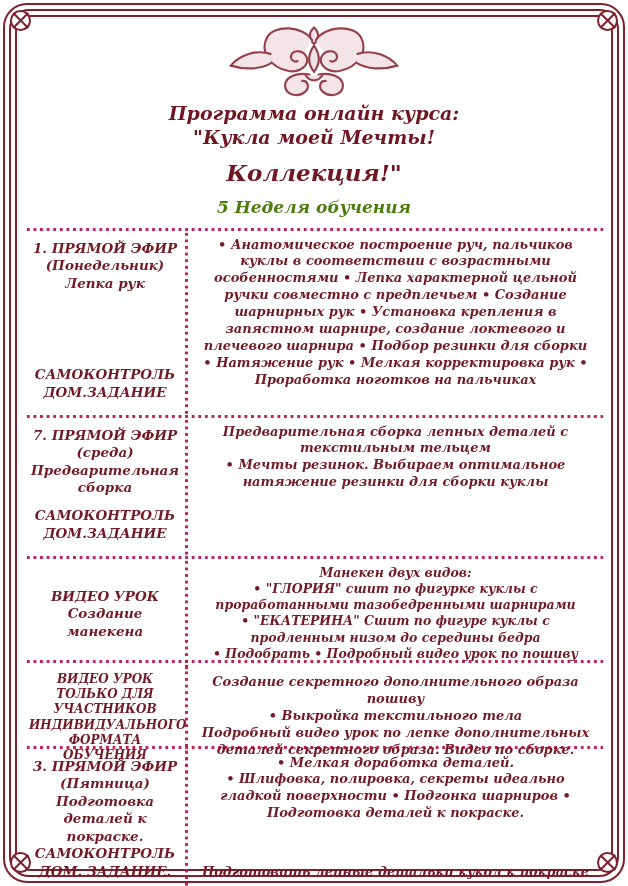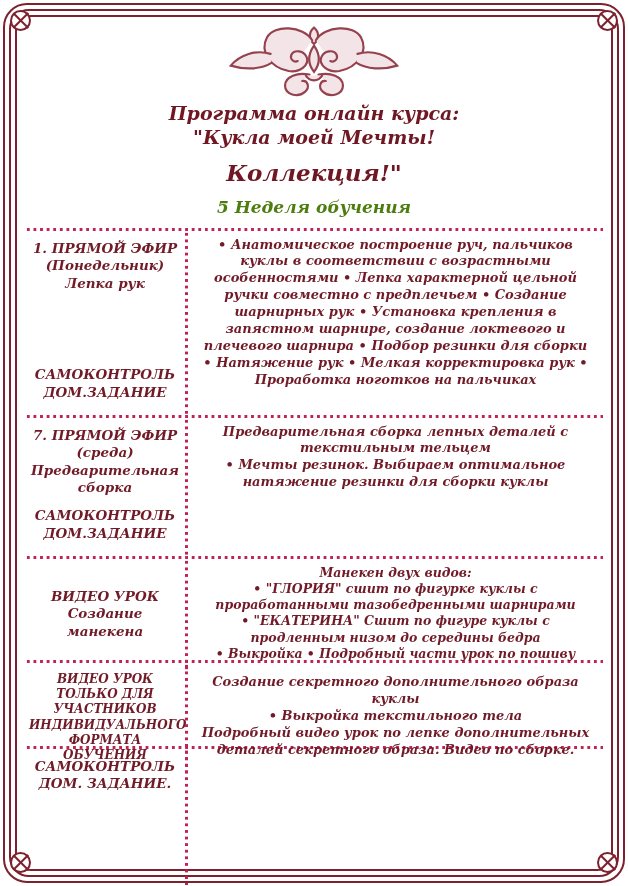--- a/index.html
+++ b/index.html
@@ -119,46 +119,54 @@
     <div class="row h-r3">
       <div class="cell center lcell">
         <div class="ltxt pre">ВИДЕО УРОК
 Создание манекена</div>
       </div>
       <div class="vline"></div>
       <div class="cell center rcell">
         <div class="rtxt tight pre">Манекен двух видов:
 • "ГЛОРИЯ" сшит по фигурке куклы с проработанными тазобедренными шарнирами
 • "ЕКАТЕРИНА" Сшит по фигуре куклы с продленным низом до середины бедра
-• Выкройка • Подробный части урок по пошиву</div>
+• Подобрать • Подробный видео урок по пошиву</div>
       </div>
     </div>
 
     <div class="hline"></div>
     <div class="row h-r4">
       <div class="cell center lcell">
         <div class="ltxt small pre">ВИДЕО УРОК
 ТОЛЬКО ДЛЯ
 УЧАСТНИКОВ
 ИНДИВИДУАЛЬНОГО
 ФОРМАТА ОБУЧЕНИЯ</div>
       </div>
       <div class="vline"></div>
       <div class="cell center rcell">
-        <div class="rtxt pre">Создание секретного дополнительного образа куклы
+        <div class="rtxt pre">Создание секретного дополнительного образа пошиву
 • Выкройка текстильного тела
 Подробный видео урок по лепке дополнительных деталей секретного образа. Видео по сборке.</div>
       </div>
     </div>
 
     <div class="hline"></div>
     <div class="row h-r5">
       <div class="cell lcell">
+        <div class="ltxt pre">3. ПРЯМОЙ ЭФИР
+(Пятница)
+Подготовка
+деталей к
+покраске.</div>
         <div class="ltxt pre">САМОКОНТРОЛЬ
 ДОМ. ЗАДАНИЕ.</div>
       </div>
       <div class="vline"></div>
       <div class="cell rcell">
+        <div class="rtxt pre">• Мелкая доработка деталей.
+• Шлифовка, полировка, секреты идеально гладкой поверхности • Подгонка шарниров • Подготовка деталей к покраске.</div>
+        <div class="rtxt pre">Подготовить лепные детальки кукол к покраске</div>
       </div>
     </div>
 
   </div>
 </div>
 
 </body></html>

